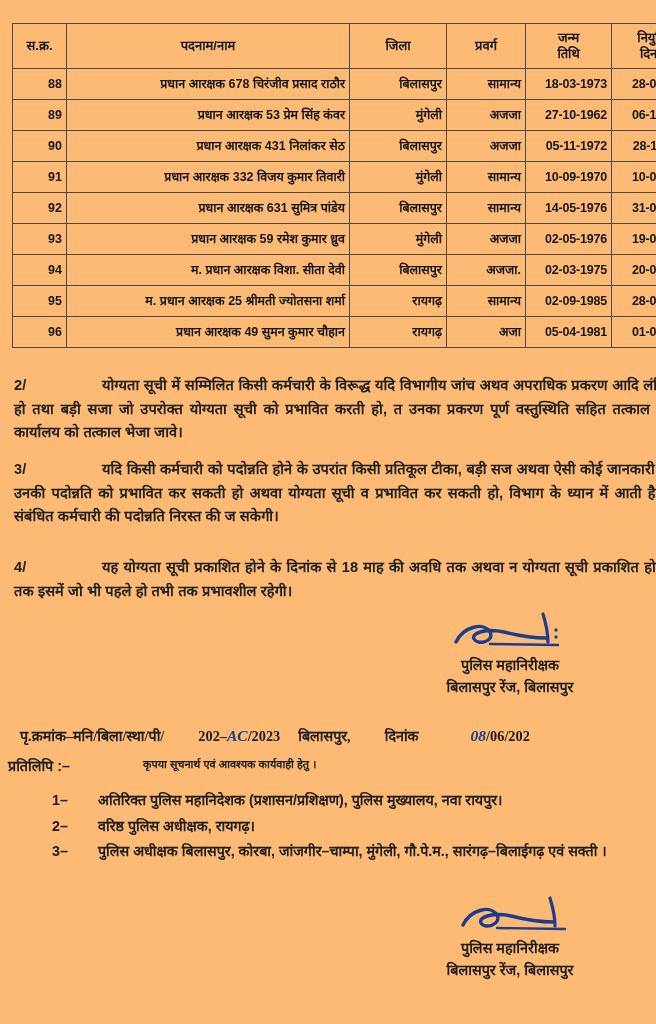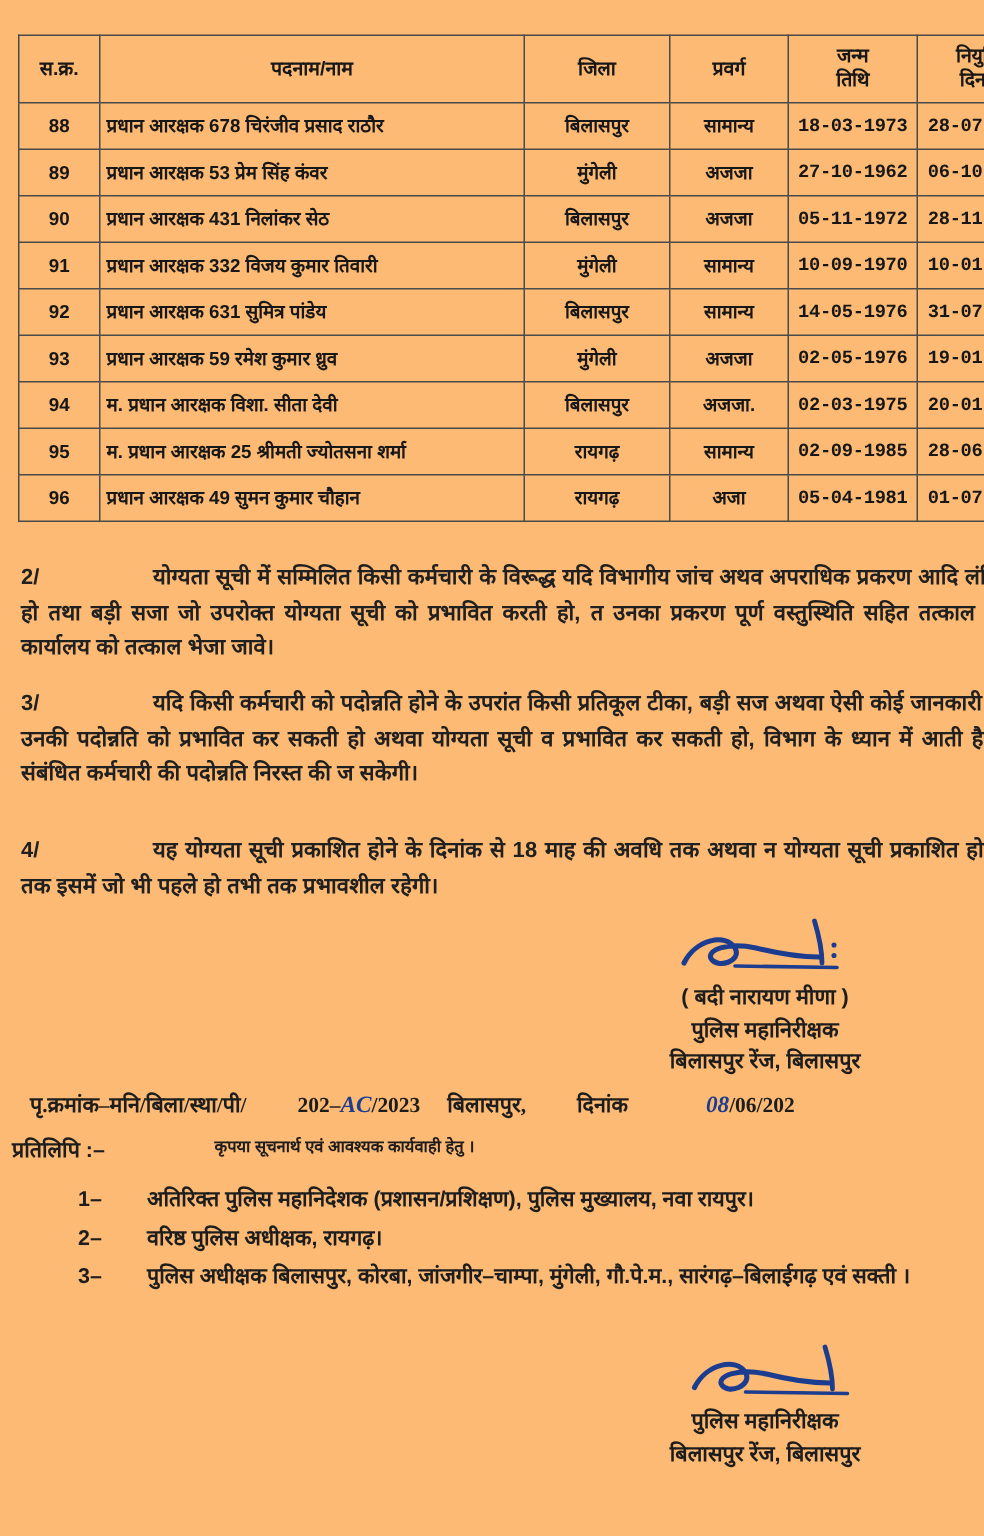--- a/index.html
+++ b/index.html
@@ -39,22 +39,22 @@
     text-align: center;
     height: 38px;
     font-size: 13px;
   }
   .col-sr    { width: 45px;  text-align: center; }
   .col-name  { width: 274px; text-align: left; padding-left: 8px; }
   .col-dist  { width: 88px;  text-align: center; }
   .col-cat   { width: 70px;  text-align: center; }
   .col-dob   { width: 77px;  text-align: center; }
   .col-doa   { width: 78px;  text-align: center; }
-  .col-dob, .col-doa { font-size: 10.5px; letter-spacing: -0.2px; font-family: Liberation Mono, monospace; }
-  #promotion-table tbody td { height: 24px; }
+  .col-dob, .col-doa { font-size: 10.5px; letter-spacing: -0.2px; }
+  #promotion-table tbody td { height: 24px; text-align: right; }
   .hdr-two-line { line-height: 1.25; }
 
   
   .para {
     position: absolute;
     font-size: 14.6px;
     font-weight: bold;
     line-height: 1.62;
     color: #202020;
     text-align: justify;
@@ -263,21 +263,20 @@
   </div>
 
   <svg class="sig-mark" id="signature-mark-1" viewBox="0 0 150 58">
     <path d="M6,34 C14,18 34,14 40,24 C45,33 28,38 24,31 C21,25 36,20 54,24 C70,28 84,30 96,30" fill="none" stroke="#1c3d8f" stroke-width="3.4" stroke-linecap="round"></path>
     <path d="M93,6 C96,16 98,26 98,34" fill="none" stroke="#1c3d8f" stroke-width="3.2" stroke-linecap="round"></path>
     <path d="M40,36 L108,37" fill="none" stroke="#1c3d8f" stroke-width="2.4" stroke-linecap="round"></path>
     <circle cx="106" cy="22" r="1.7" fill="#1c3d8f"></circle>
     <circle cx="106" cy="29" r="1.7" fill="#1c3d8f"></circle>
   </svg>
   <div class="sig-block" id="signature-block-1">
-    <div>( बदी नारायण मीणा )</div>
     <div>पुलिस महानिरीक्षक</div>
     <div>बिलासपुर रेंज, बिलासपुर</div>
   </div>
 
   <div id="reference-line">
     <span>पृ.क्रमांक–मनि/बिला/स्था/पी/</span><span class="ref-gap-md"></span><span>202–</span><span class="handwritten">AC</span><span>/2023</span><span class="ref-gap-sm"></span><span>बिलासपुर,</span><span class="ref-gap-md"></span><span>दिनांक</span><span class="ref-gap-lg"></span><span class="handwritten">08</span><span>/06/202</span>
   </div>
 
   <div id="copy-to-label">प्रतिलिपि :–</div>
   <div id="copy-to-note">कृपया सूचनार्थ एवं आवश्यक कार्यवाही हेतु ।</div>

